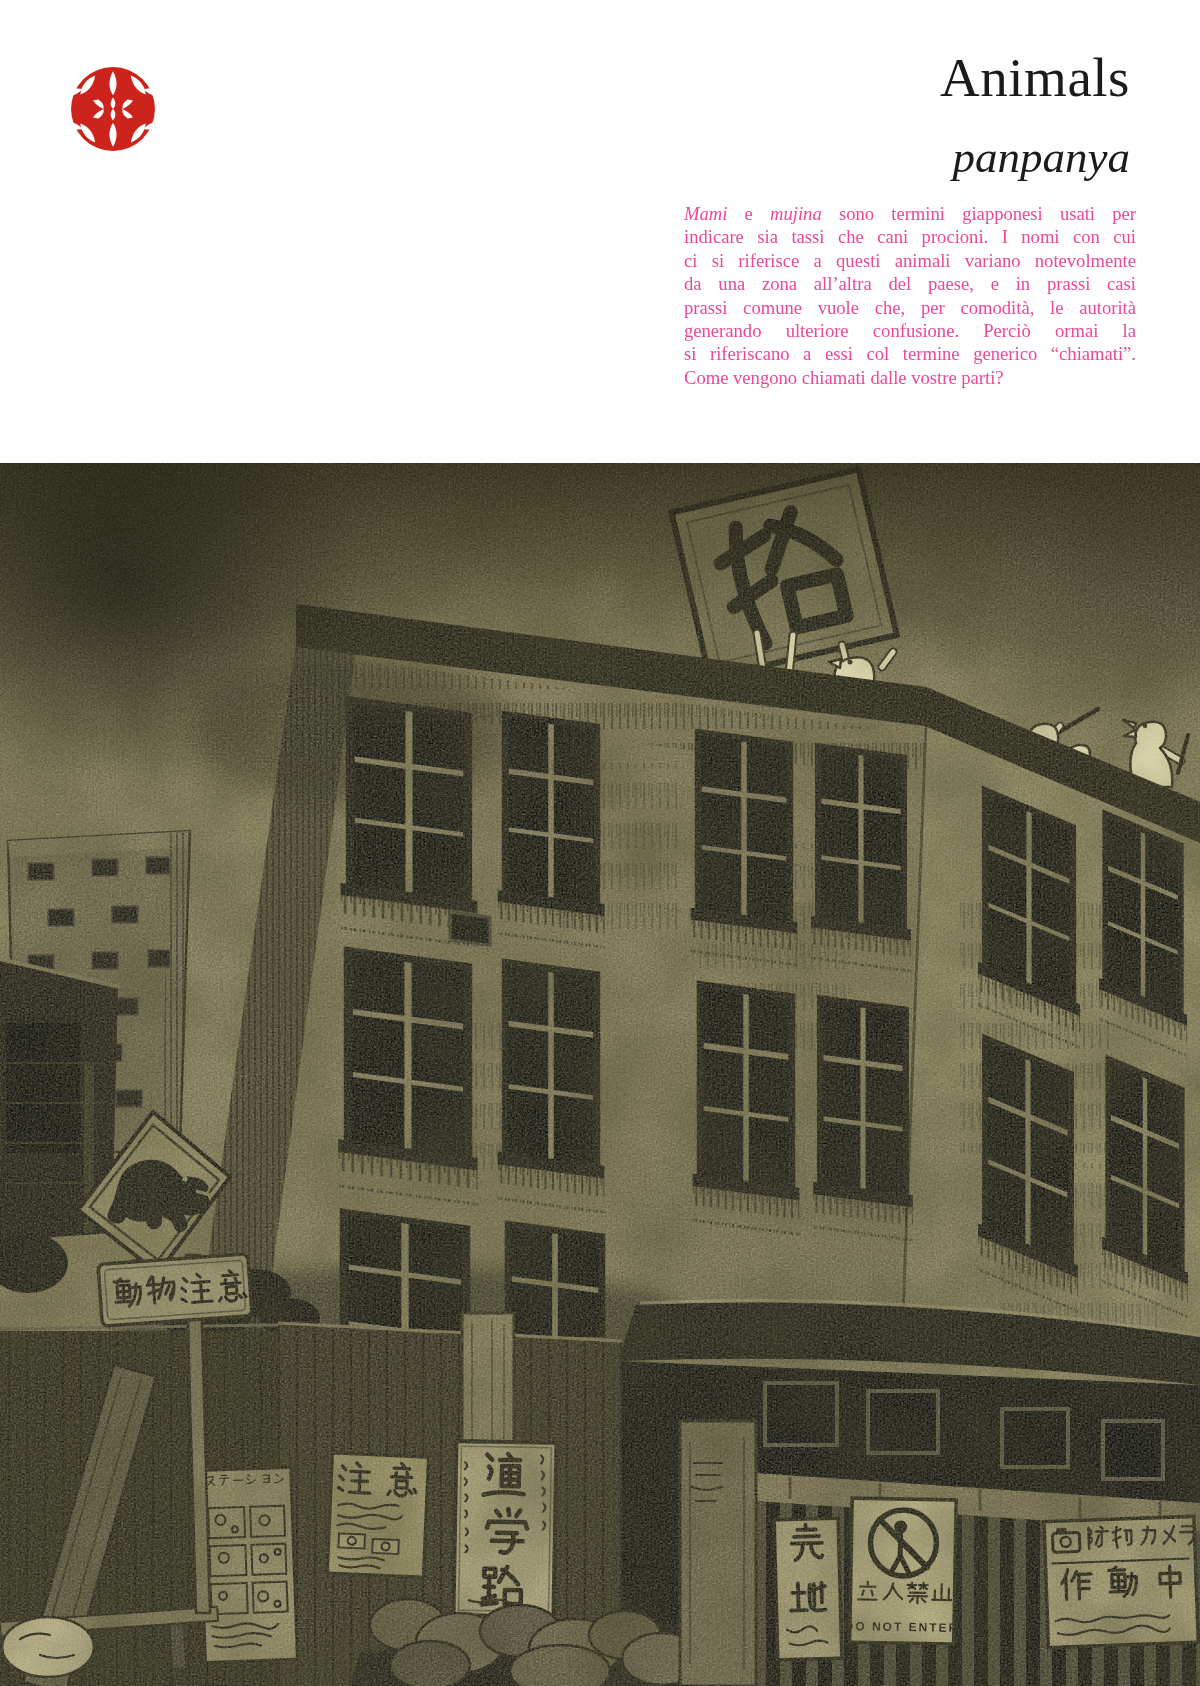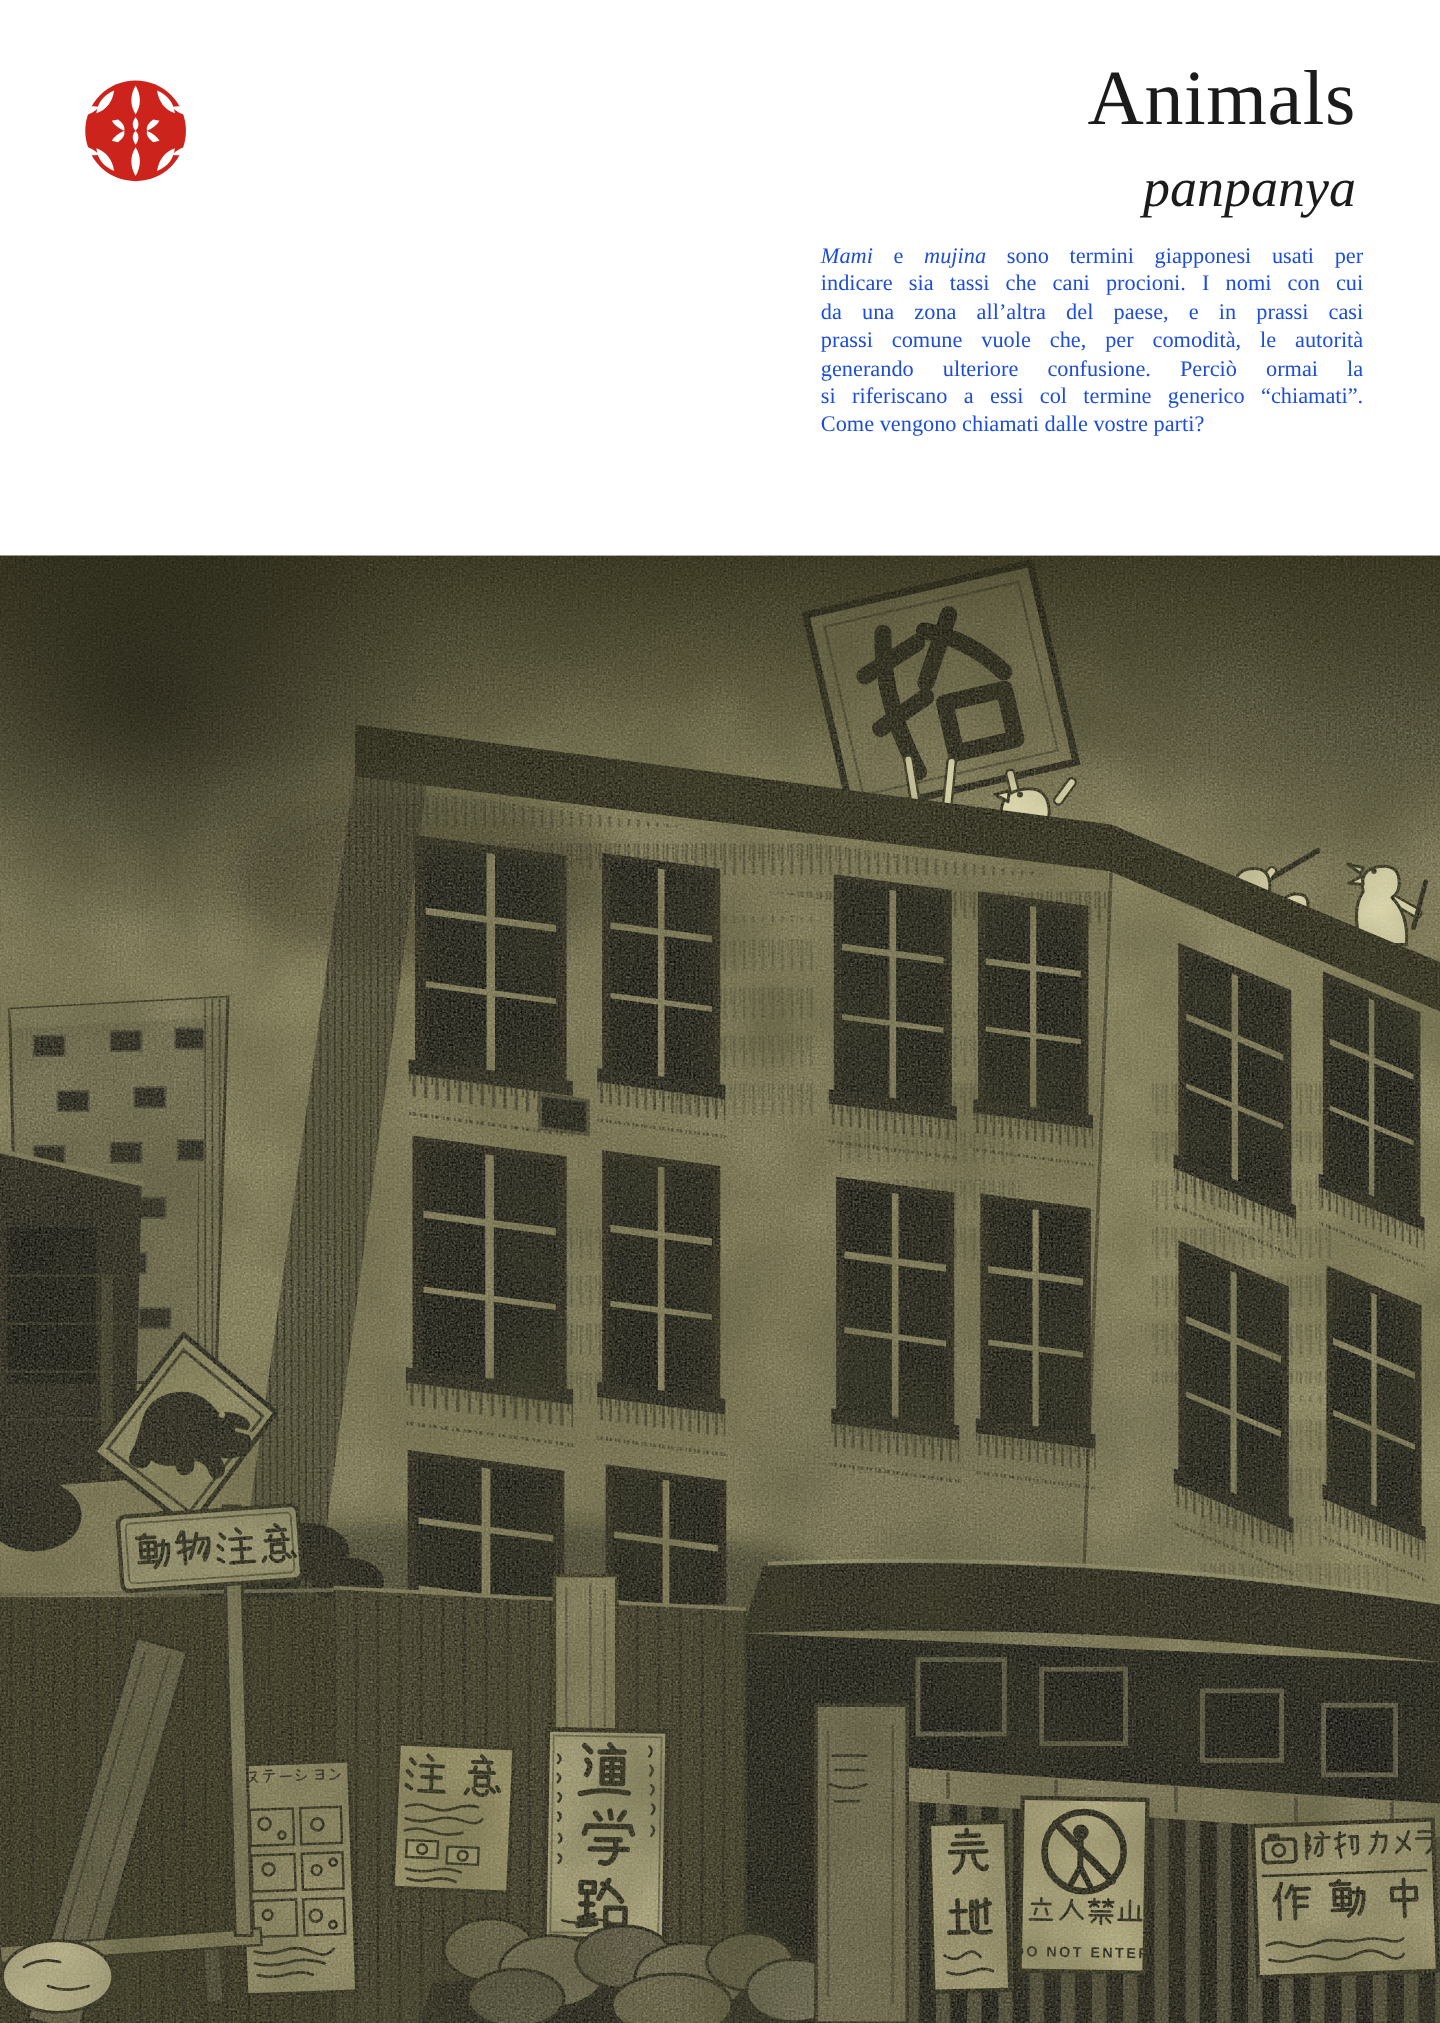--- a/index.html
+++ b/index.html
@@ -1,21 +1,21 @@
 <!DOCTYPE html>
 <html><head>
 <meta charset="utf-8">
 <style>
   html,body{margin:0;padding:0;background:#e8e8e8;}
   .page{position:relative;width:1200px;height:1686px;background:#fff;overflow:hidden;
         font-family:"Liberation Serif",serif;color:#1b1b1b;}
   .logo{position:absolute;left:70px;top:66px;width:86px;height:86px;}
-  .title{position:absolute;top:50px;right:70px;font-size:65px;line-height:1;letter-spacing:.5px;margin-left:16px;}
+  .title{position:absolute;top:50px;right:70px;font-size:55px;line-height:1;letter-spacing:.5px;margin-left:16px;}
   .author{position:absolute;top:135px;right:70px;font-size:45px;line-height:1;font-style:italic;}
-  .intro{position:absolute;left:684px;top:202px;width:452px;font-size:18.6px;line-height:23.4px;color:#1d4ed8;}
+  .intro{position:absolute;left:684px;top:202px;width:452px;font-size:18.6px;line-height:23.4px;color:#ec4899;}
   .intro .jline{text-align:justify;text-align-last:justify;white-space:nowrap;}
   .intro .jline:last-child{text-align-last:left;}
   .illu{position:absolute;left:0;top:463px;width:1200px;height:1223px;}
   svg{display:block}
   .k{stroke:#17160b;fill:none;stroke-width:9;stroke-linecap:round;stroke-linejoin:round;}
   .k2{stroke:#15140a;fill:none;stroke-width:10;stroke-linecap:round;stroke-linejoin:round;}
   .scr{stroke:#1b190d;fill:none;stroke-width:2.2;stroke-linecap:round;}
   .crea{fill:#d8d3a6;stroke:#21200f;stroke-width:2.5;stroke-linejoin:round;}
   .armo{stroke:#21200f;stroke-width:9;stroke-linecap:round;fill:none;}
   .armi{stroke:#d8d3a6;stroke-width:5;stroke-linecap:round;fill:none;}
@@ -44,20 +44,21 @@
     <use href="#halfOrn"></use>
     <use href="#halfOrn" transform="matrix(1,0,0,-1,0,82)"></use>
   </svg>
 
   <div class="title">Animals</div>
   <div class="author">panpanya</div>
 
   <div class="intro">
       <div class="jline"><i>Mami</i><span> e </span><i>mujina</i><span> sono termini giapponesi usati per</span></div>
       <div class="jline"><span>indicare sia tassi che cani procioni. I nomi con cui</span></div>
+      <div class="jline"><span>ci si riferisce a questi animali variano notevolmente</span></div>
       <div class="jline"><span>da una zona all’altra del paese, e in prassi casi</span></div>
       <div class="jline"><span>prassi comune vuole che, per comodità, le autorità</span></div>
       <div class="jline"><span>generando ulteriore confusione. Perciò ormai la</span></div>
       <div class="jline"><span>si riferiscano a essi col termine generico “chiamati”.</span></div>
       <div class="jline"><span>Come vengono chiamati dalle vostre parti?</span></div>
     </div>
 
   <svg class="illu" viewBox="0 0 1200 1223" role="img" aria-label="Olive-toned ink drawing of an old tilted building; small pale creatures on the roof hold up a placard while street signs cover a fence below">
     <defs>
       <pattern id="vh" width="6" height="6" patternUnits="userSpaceOnUse">

